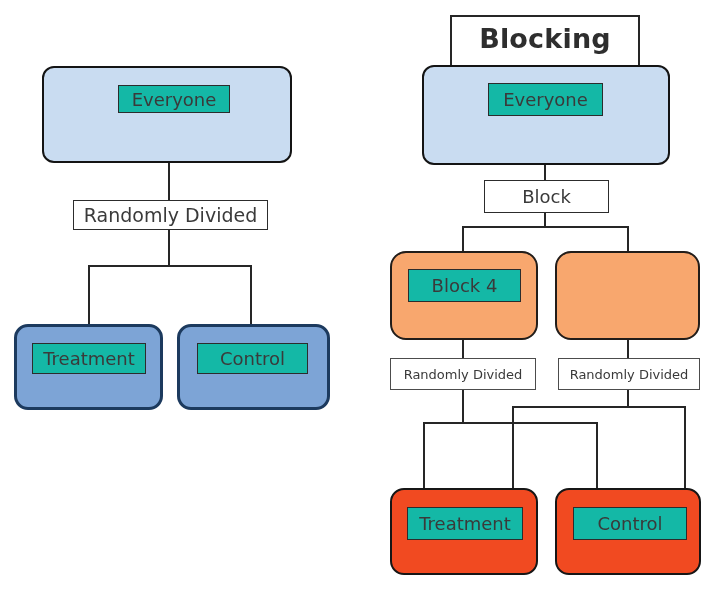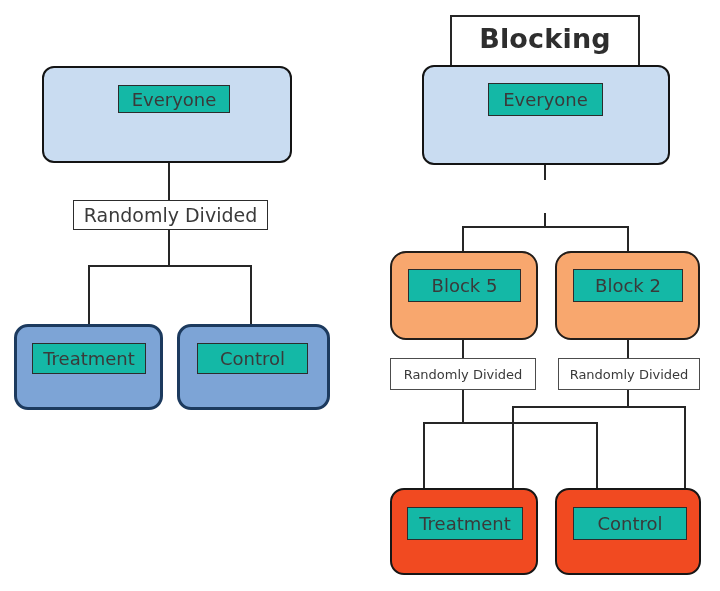--- a/index.html
+++ b/index.html
@@ -78,31 +78,31 @@
   <div class="abs leaf blue" style="left:177px;top:324px;width:153px;height:86px;"></div>
   <div class="abs white-label center" style="left:197px;top:343px;width:111px;height:31px;">Control</div>
 
   <div class="abs title-box center" style="left:450px;top:15px;width:190px;height:54px;align-items:flex-start;padding-top:6px;">Blocking</div>
 
   <div class="abs panel" style="left:422px;top:65px;width:248px;height:100px;"></div>
   <div class="abs white-label center" style="left:488px;top:83px;width:115px;height:33px;">Everyone</div>
 
   <div class="abs line" style="left:544px;top:165px;width:2px;height:15px;"></div>
 
+  <div class="abs plain-box center" style="left:484px;top:180px;width:125px;height:33px;font-size:18px;">Block</div>
 
   <div class="abs line" style="left:544px;top:213px;width:2px;height:15px;"></div>
   <div class="abs line" style="left:462px;top:226px;width:167px;height:2px;"></div>
   <div class="abs line" style="left:462px;top:226px;width:2px;height:25px;"></div>
   <div class="abs line" style="left:627px;top:226px;width:2px;height:25px;"></div>
 
   <div class="abs leaf orange" style="left:390px;top:251px;width:148px;height:89px;"></div>
-  <div class="abs white-label center" style="left:408px;top:269px;width:113px;height:33px;">Block 5</div>
+  <div class="abs white-label center" style="left:408px;top:269px;width:113px;height:33px;">Block 4</div>
 
   <div class="abs leaf orange" style="left:555px;top:251px;width:145px;height:89px;"></div>
-  <div class="abs white-label center" style="left:573px;top:269px;width:110px;height:33px;">Block 2</div>
 
   <div class="abs line" style="left:462px;top:340px;width:2px;height:18px;"></div>
   <div class="abs line" style="left:627px;top:340px;width:2px;height:18px;"></div>
 
   <div class="abs small-box center" style="left:390px;top:358px;width:146px;height:32px;">Randomly Divided</div>
   <div class="abs small-box center" style="left:558px;top:358px;width:142px;height:32px;">Randomly Divided</div>
 
   <div class="abs line" style="left:462px;top:390px;width:2px;height:34px;"></div>
   <div class="abs line" style="left:627px;top:390px;width:2px;height:18px;"></div>
 

